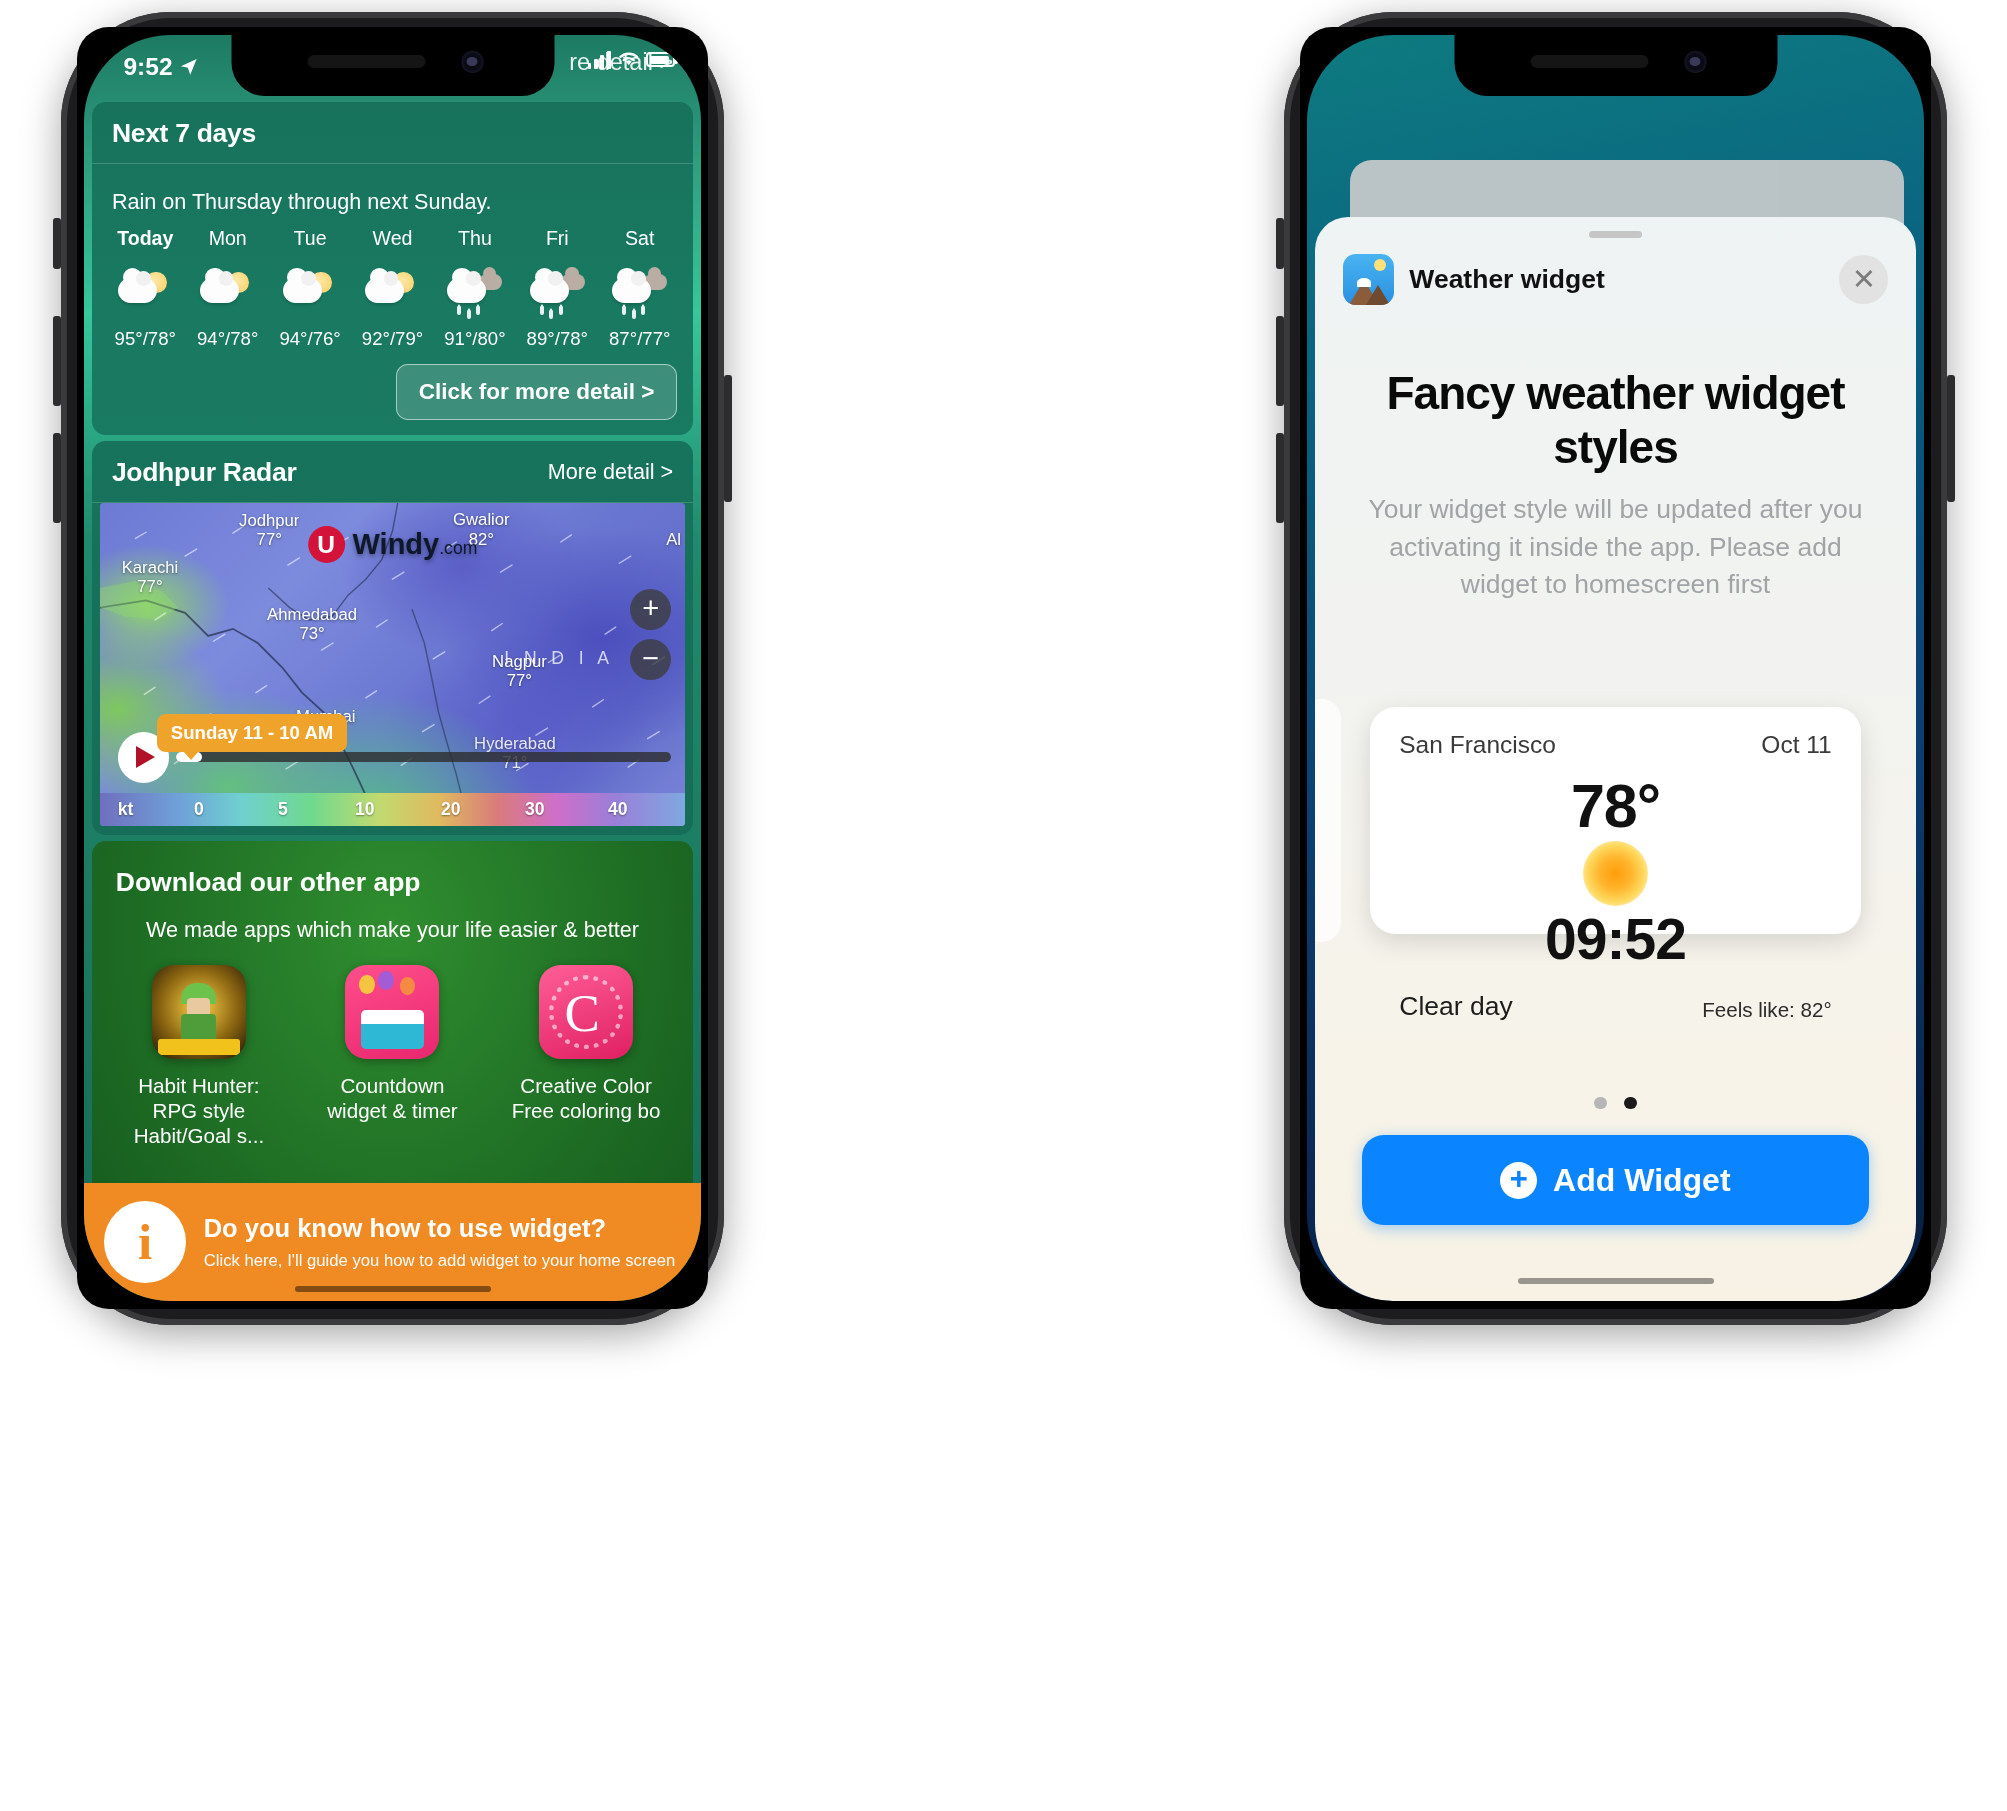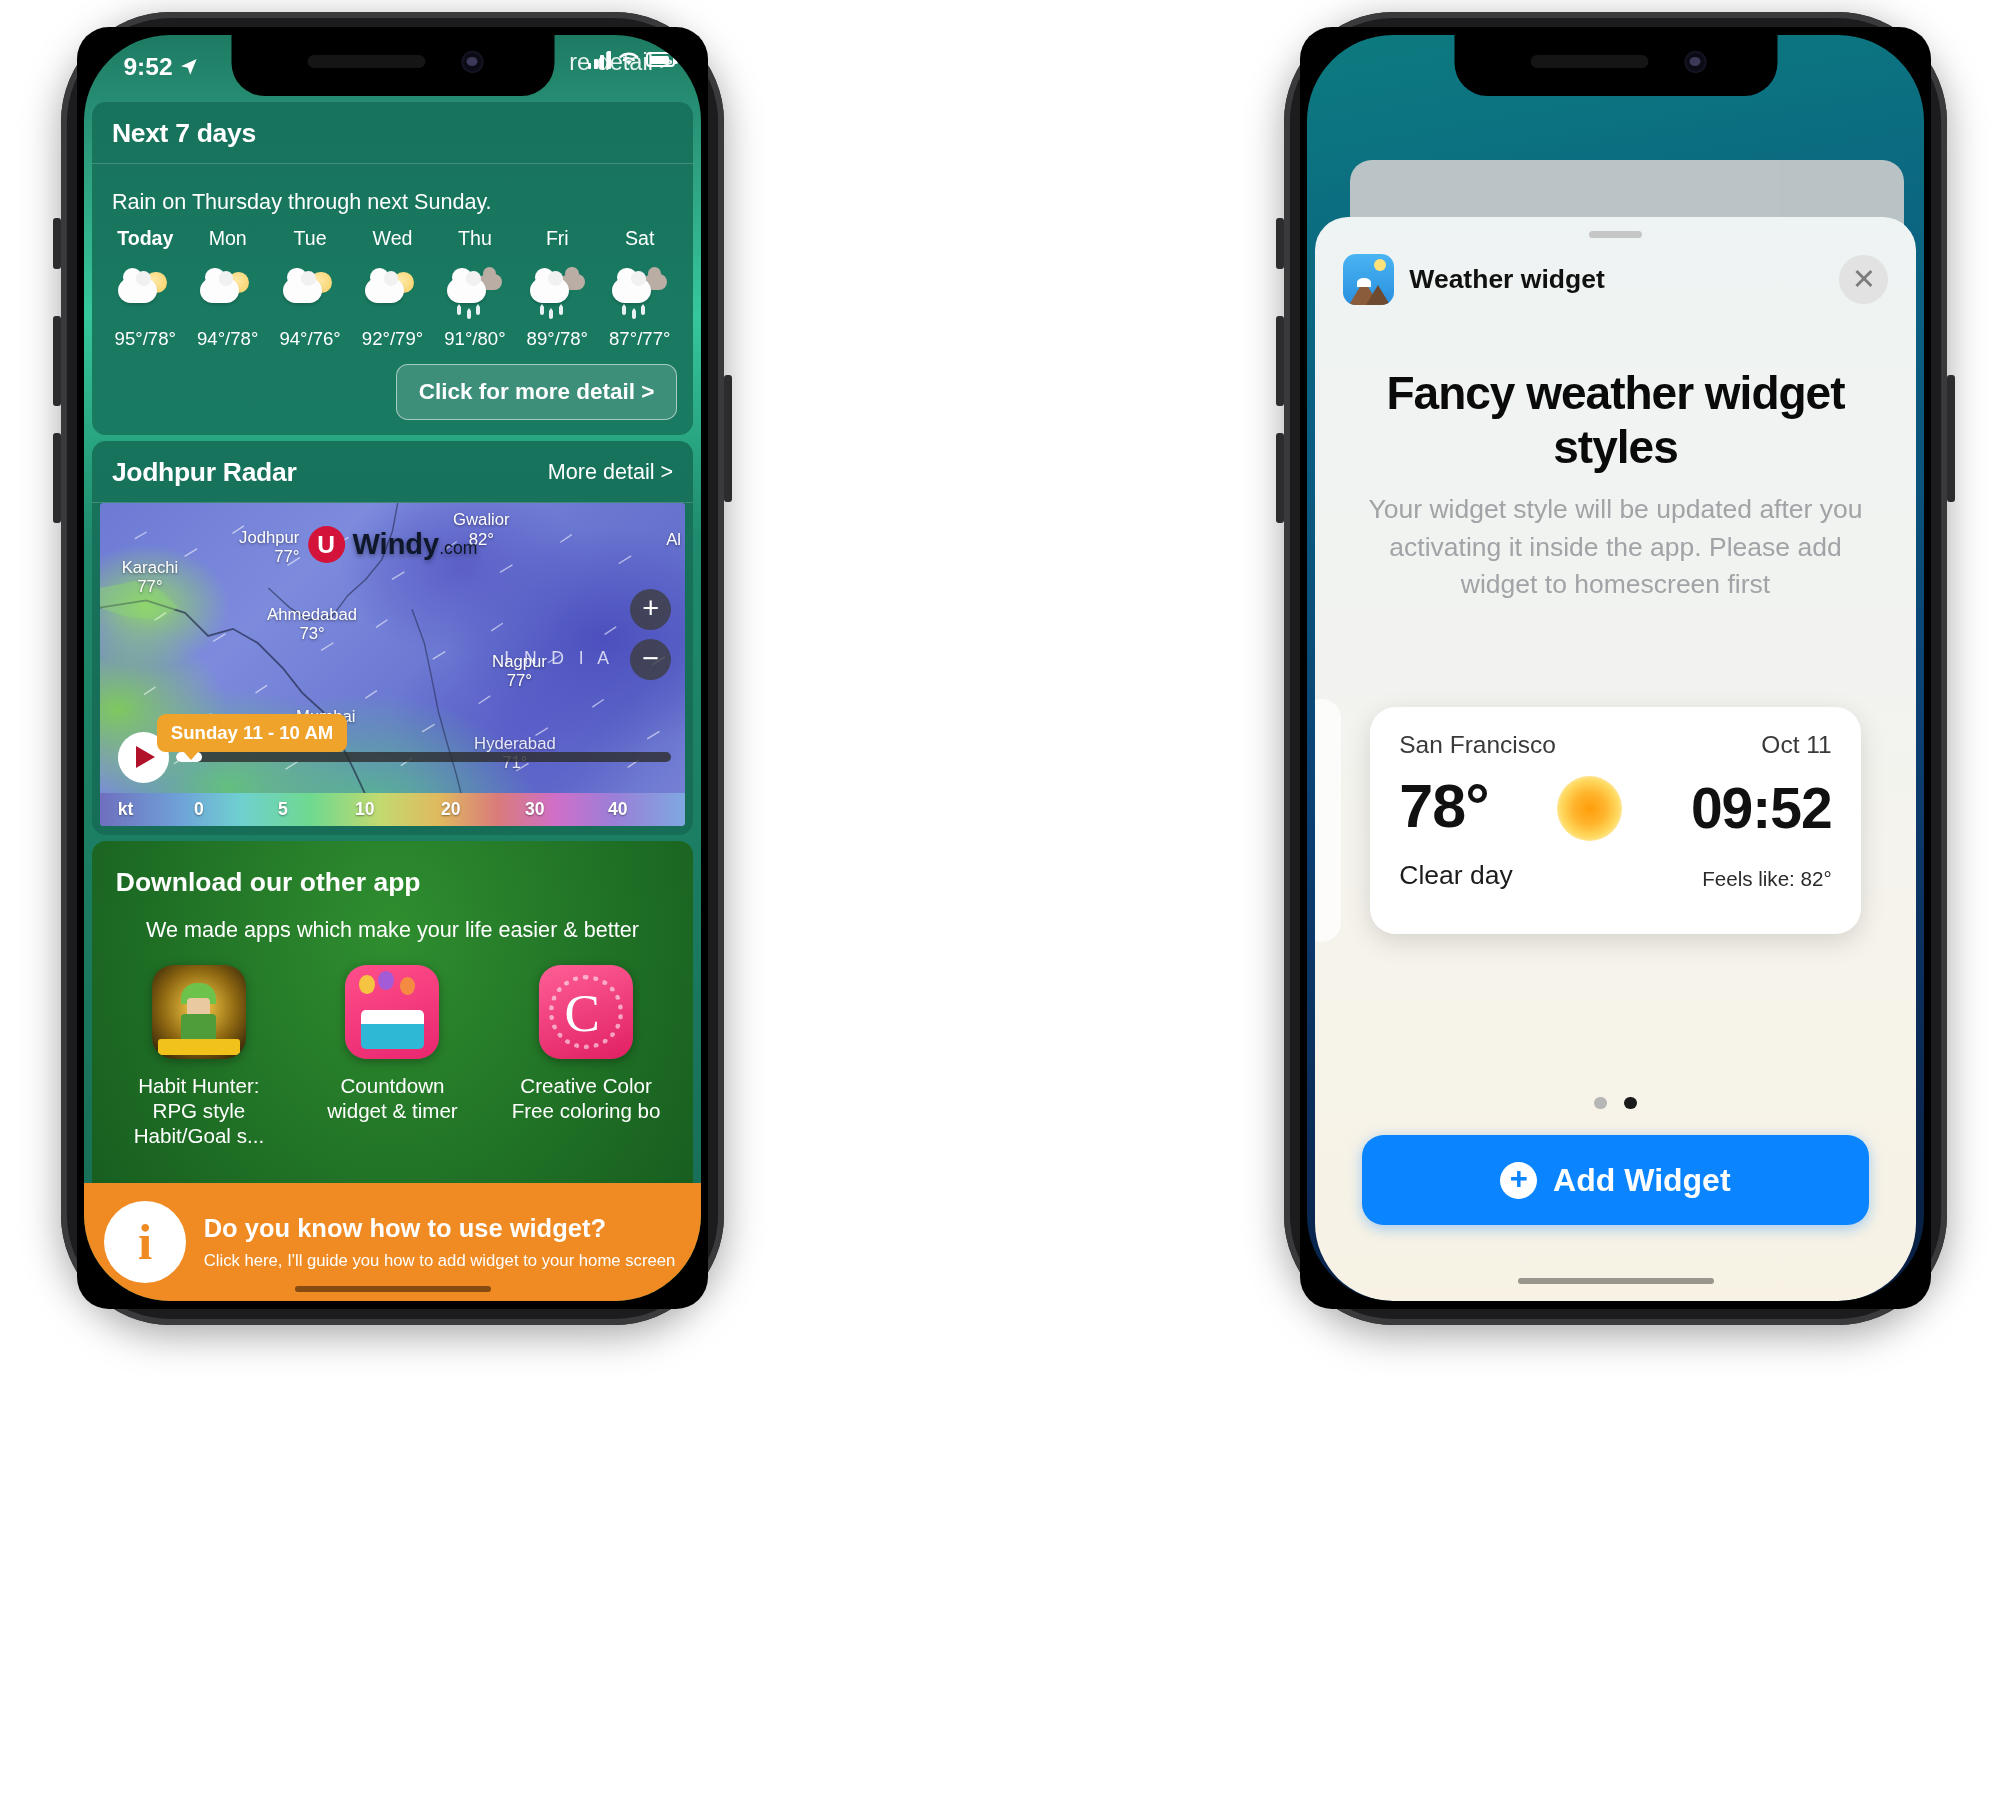--- a/index.html
+++ b/index.html
@@ -168,21 +168,21 @@
   .closebtn { margin-left:auto; width:49px; height:49px; border-radius:50%; background:#e2e2e2;
               display:flex; align-items:center; justify-content:center; cursor:pointer;
               color:#7c7c7c; font-size:29px; }
   .sheet-title { text-align:center; font-size:46px; font-weight:bold; color:#0a0a0a;
                  padding:61px 17.6px 0; letter-spacing:-1px; }
   .sheet-sub { text-align:center; font-size:26.5px; color:#a0a4a6; line-height:1.42; padding:17.6px 51px 0; }
 
   .wcard { position:absolute; left:55px; right:55px; top:490px; height:227px; background:#fff;
            border-radius:25.5px; box-shadow:0 7.8px 25.5px rgba(0,0,0,.13); padding:23.5px 29px; }
   .wc-top { display:flex; justify-content:space-between; font-size:24.5px; color:#3a3a3a; }
-  .wc-mid { display:flex; align-items:flex-end; justify-content:space-between; padding-top:11.8px; }
+  .wc-mid { display:flex; align-items:center; justify-content:space-between; padding-top:11.8px;flex-direction:column; }
   .wc-temp { font-size:61px; font-weight:bold; color:#111; letter-spacing:-1px; }
   .wc-time { font-size:57px; font-weight:bold; color:#111; letter-spacing:-1px; }
   .sun2 { width:65px; height:65px; border-radius:50%;
           background:radial-gradient(circle at 50% 50%, #ff9d0a 0%, #ffb52e 35%, #ffd95e 62%, rgba(255,225,120,.25) 85%, rgba(255,225,120,0) 100%);
           filter:blur(0.4px); }
   .wc-bot { display:flex; justify-content:space-between; align-items:flex-end; padding-top:19.6px; }
   .wc-cond { font-size:26.5px; color:#1c1c1c; }
   .wc-feels { font-size:20.6px; color:#2b2b2b; }
   .side-peek { position:absolute; left:-13.7px; top:482px; width:39px; height:243px; background:#fff;
                border-radius:21.6px; opacity:.75; }
@@ -408,21 +408,21 @@
                   <path d="M470 302 l13 -8"></path>
                     <path d="M596 298 l12 -8"></path>
                 </g>
               </svg>
 
               <div class="windy">
                 <span class="wlogo">U</span>
                 <span class="wtxt"><span>Windy</span><small>.com</small></span>
               </div>
 
-              <div class="citylbl" style="left:139px; top:25px;text-align:right;">
+              <div class="citylbl" style="left:139px; top:8px;">
                 <b>Jodhpur</b>
                 <span>77°</span>
               </div>
               <div class="citylbl" style="left:353px; top:7.8px;">
                 <b>Gwalior</b>
                 <span>82°</span>
               </div>
               <div class="citylbl" style="left:21.6px; top:55px;">
                 <b>Karachi</b>
                 <span>77°</span>

